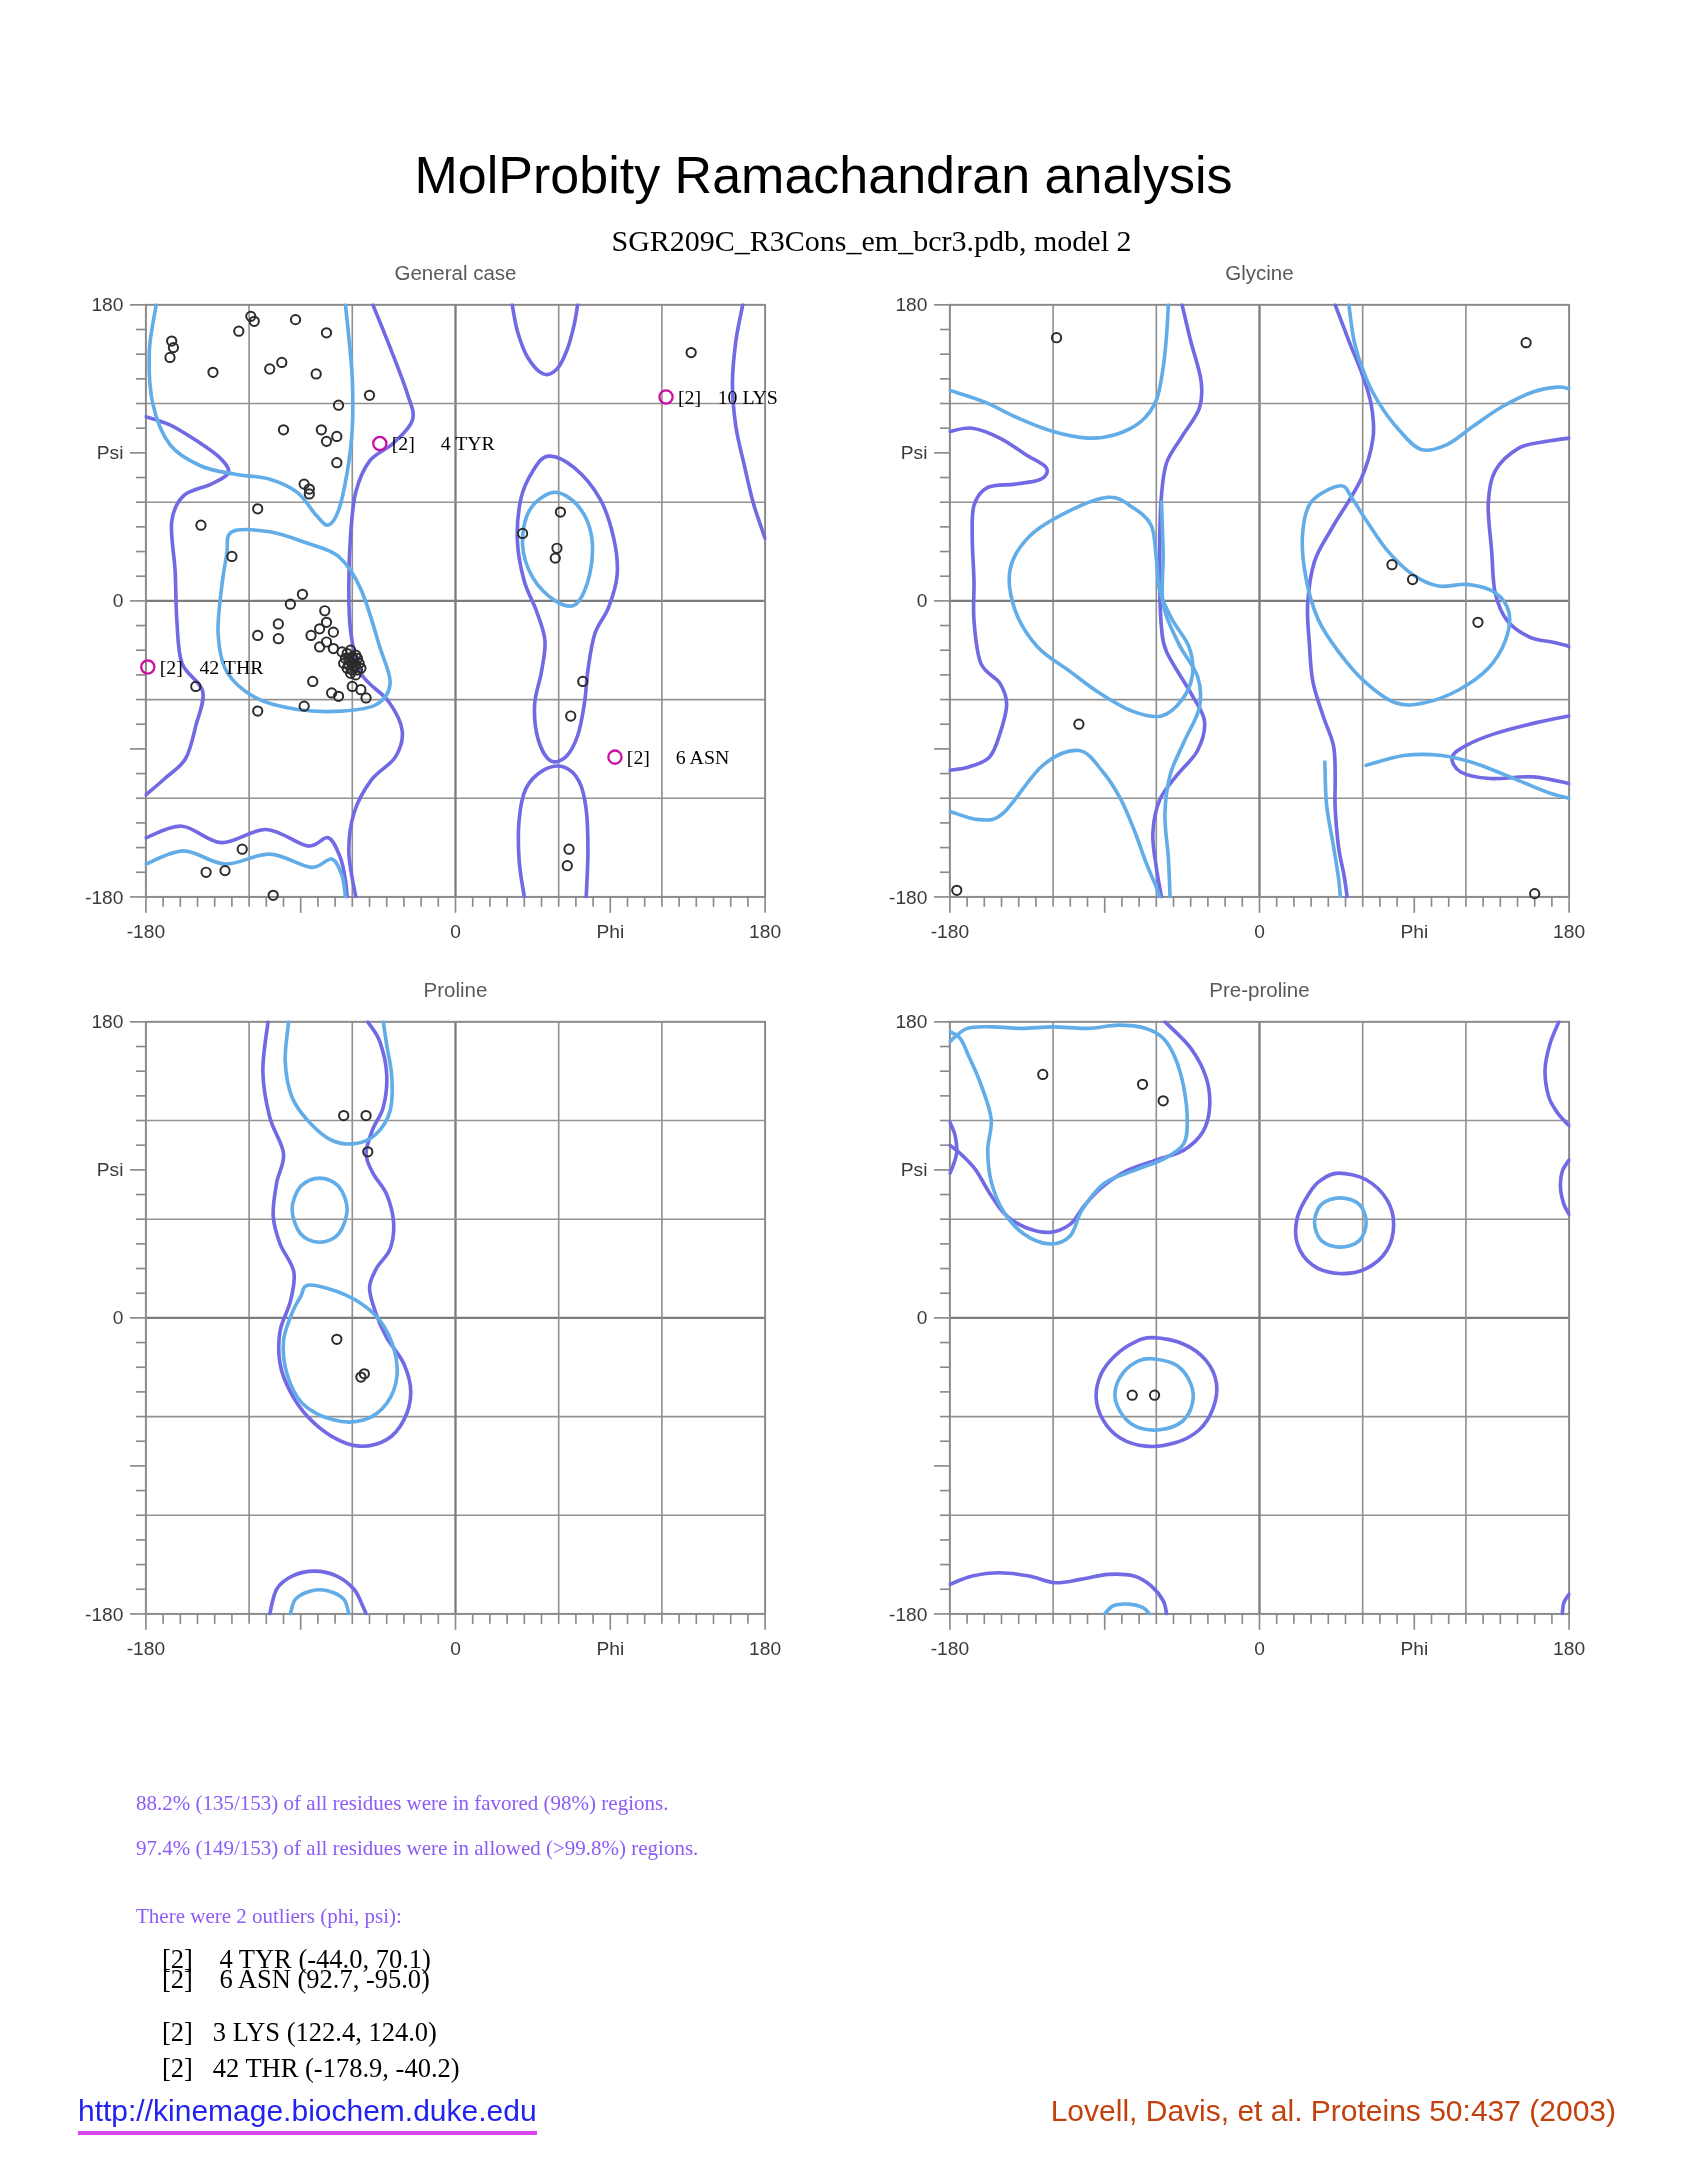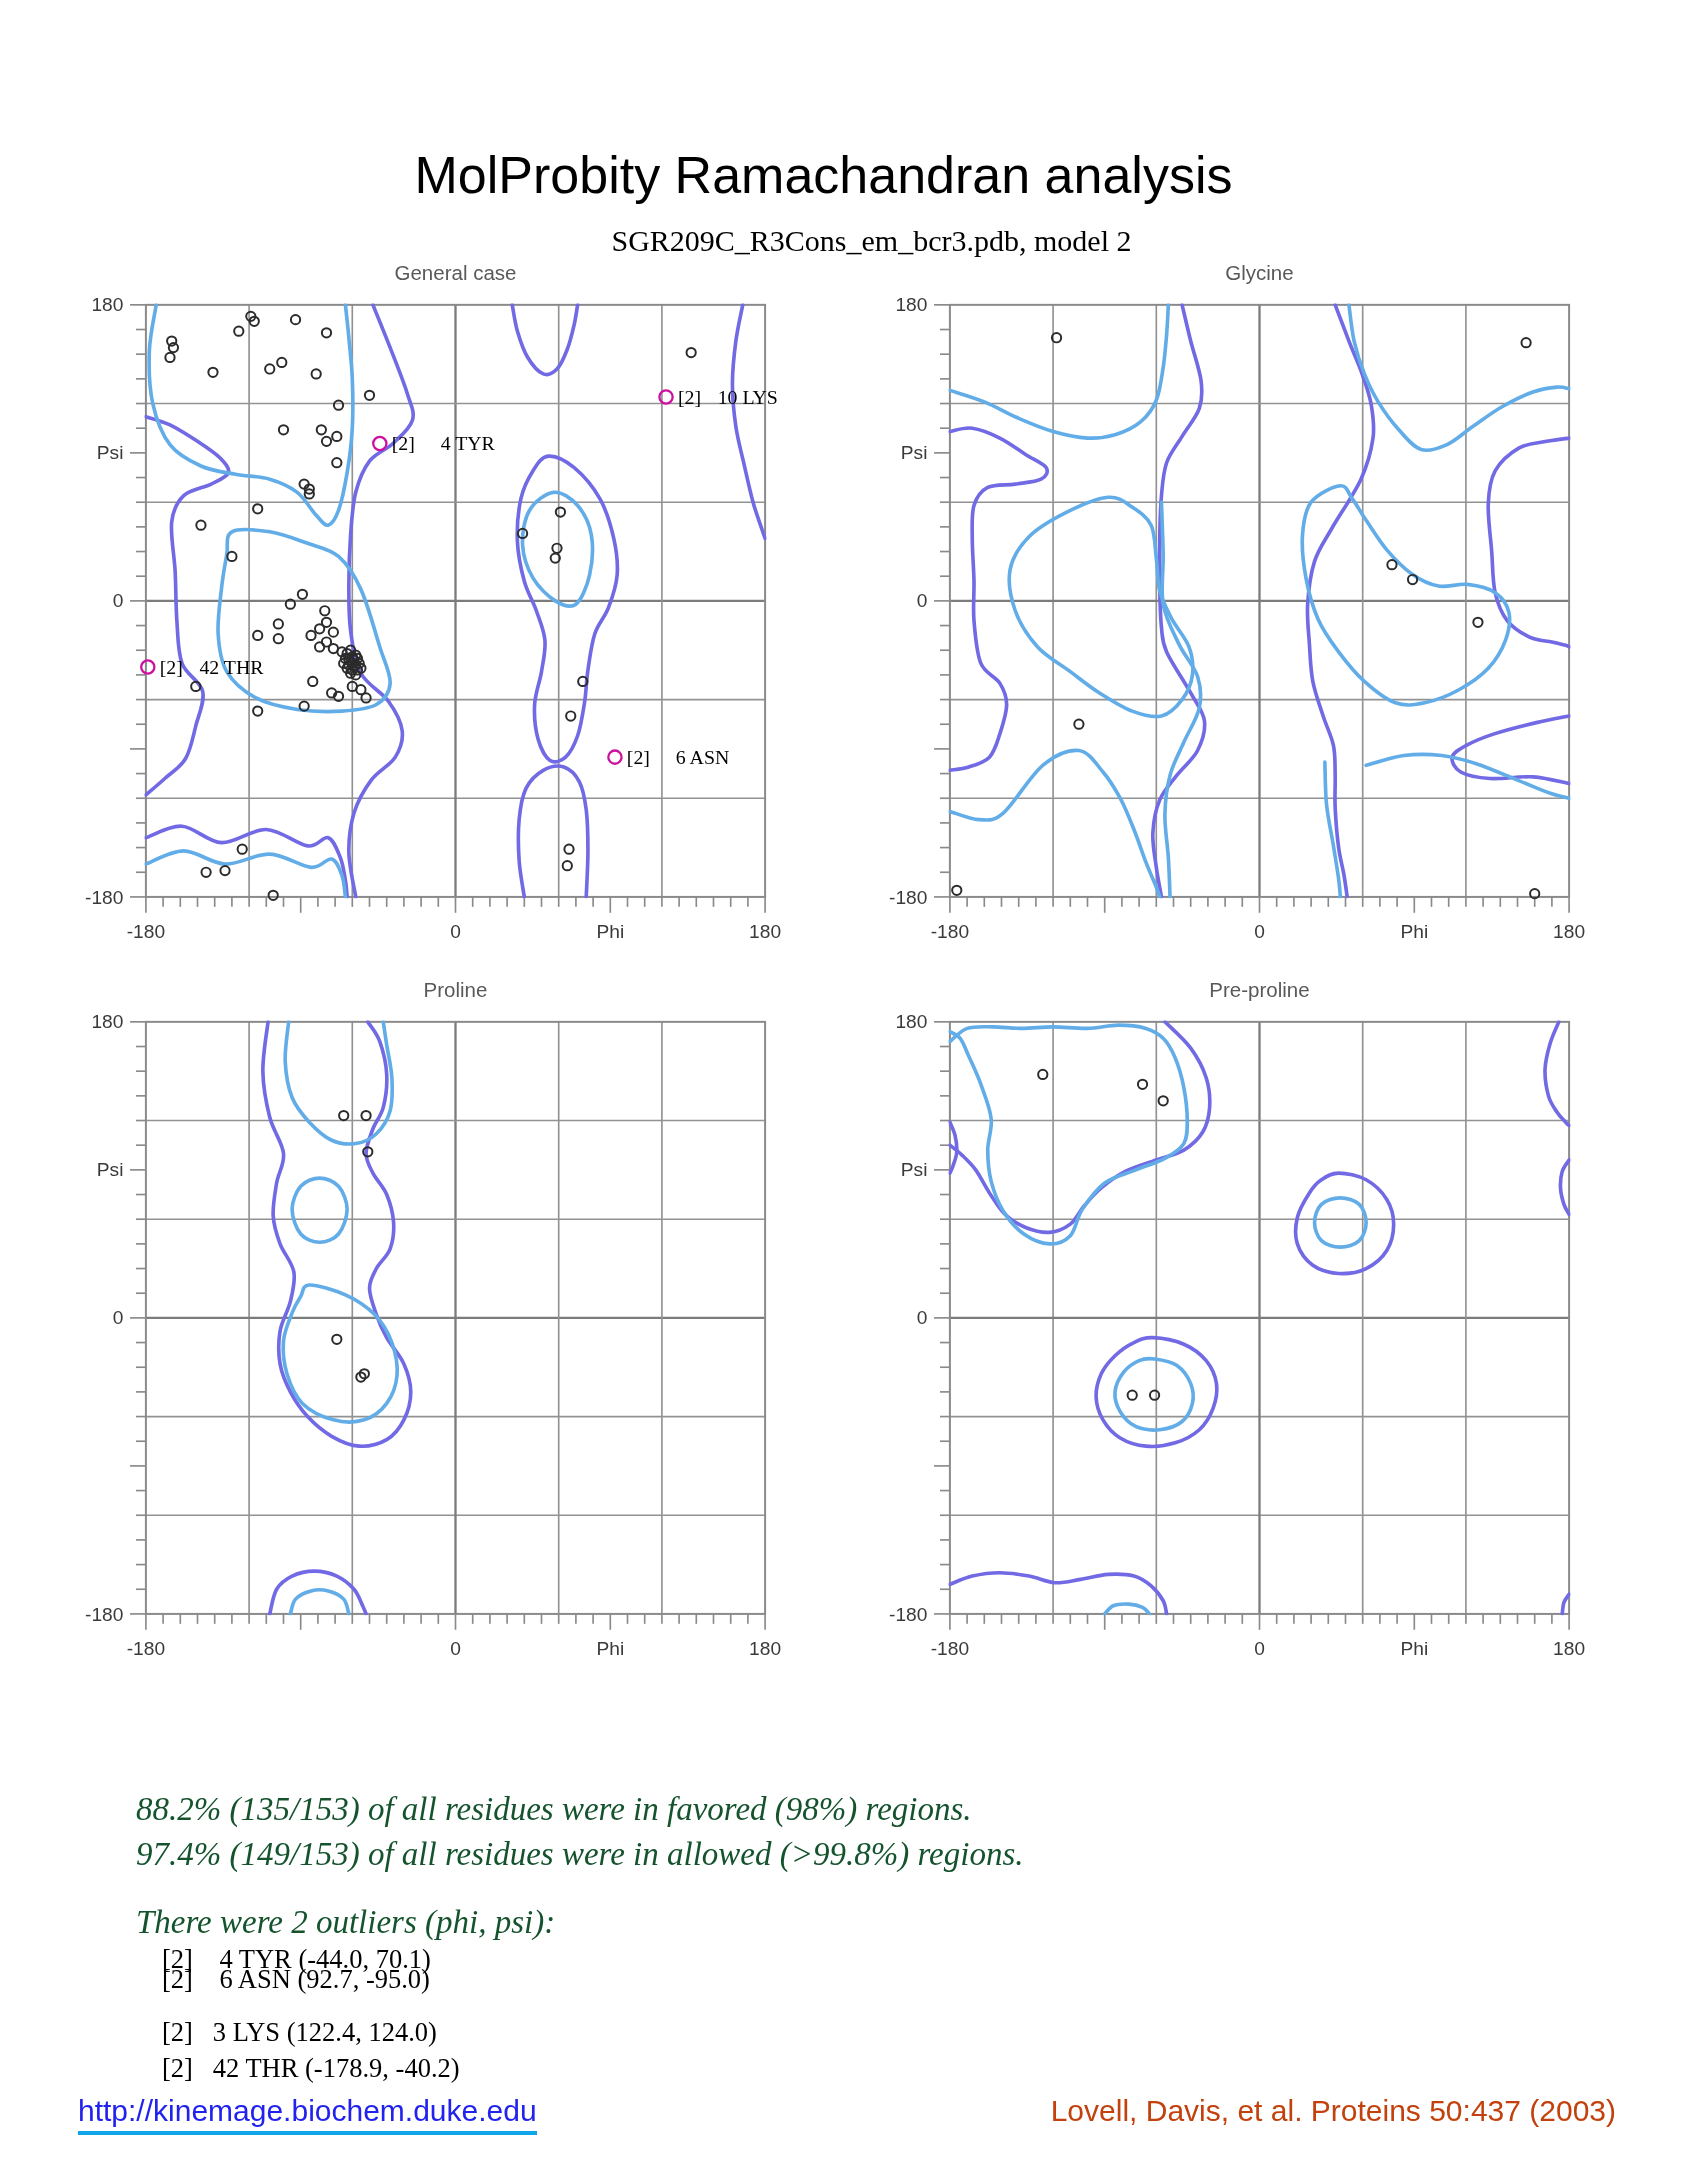--- a/index.html
+++ b/index.html
@@ -4,25 +4,25 @@
 <style>
   html,body{margin:0;padding:0;background:#ffffff;}
   #page{position:relative;width:1687px;height:2183px;background:#ffffff;overflow:hidden;
         font-family:"Liberation Sans", sans-serif;margin-top:44px;}
   .title{position:absolute;left:0;top:101px;width:1647px;text-align:center;
          font-size:52px;color:#000;font-weight:400;letter-spacing:0px;}
   .subtitle{position:absolute;left:0;top:180px;width:1647px;text-align:center;
          font-family:"Liberation Serif", serif;font-size:30px;color:#000;padding-left:48px;}
   svg.plot{position:absolute;}
   .sumline{position:absolute;left:136px;font-family:"Liberation Serif", serif;
-         font-size:33px;color:#14532d;white-space:pre;font-style:italic;}
+         font-size:21px;color:#8b5cf6;white-space:pre;}
   .outitem{position:absolute;left:162px;font-family:"Liberation Serif", serif;
          font-size:26.5px;color:#000;white-space:pre;}
   .footer-link{position:absolute;left:78px;top:2050px;font-size:30px;color:#2222ee;
-         text-decoration:none;border-bottom:4px solid #0ea5e9;padding-bottom:2.6px;}
+         text-decoration:none;border-bottom:4px solid #d946ef;padding-bottom:2.6px;}
   .footer-cite{position:absolute;right:71px;top:2050px;font-size:30px;color:#c2410c;}
 </style>
 </head>
 <body>
 
 <div id="page">
   <div class="title">MolProbity Ramachandran analysis</div>
   <div class="subtitle">SGR209C_R3Cons_em_bcr3.pdb, model 2</div>
 
   <svg class="plot" viewBox="30 300 1316 1105" style="left: 20px; top: 198px; width: 871px; height: 731px;">

